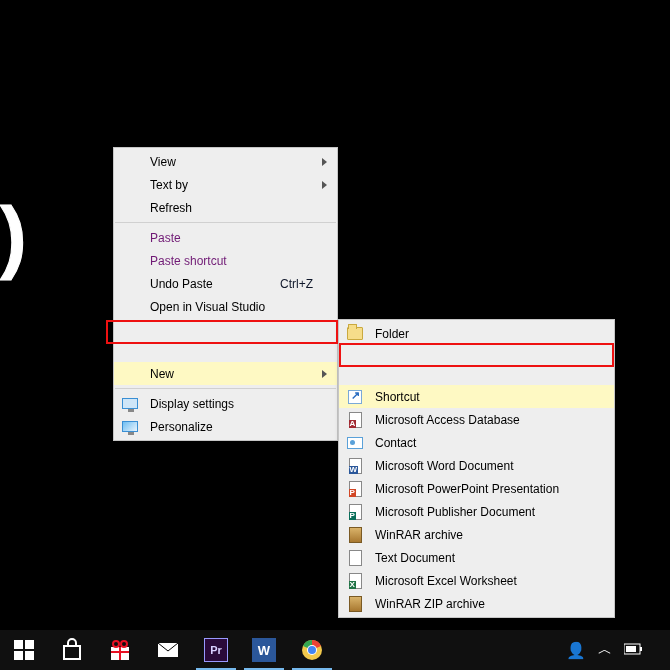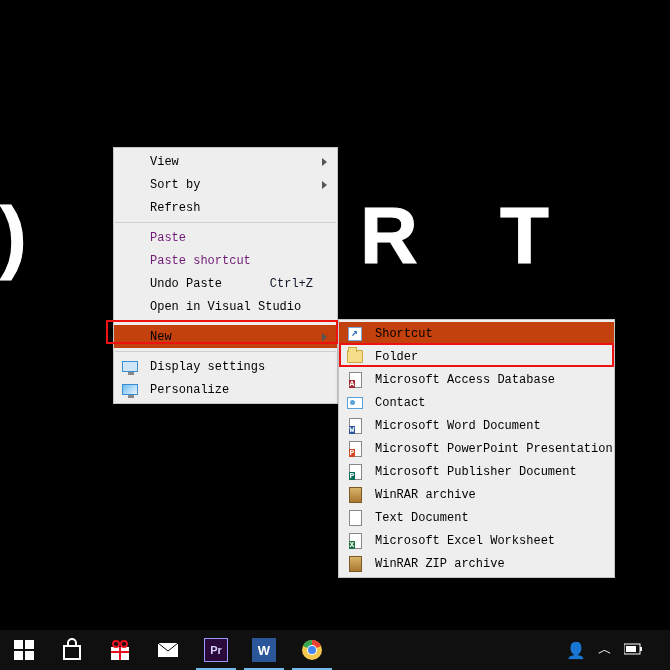--- a/index.html
+++ b/index.html
@@ -42,42 +42,41 @@
 
   
   .menu {
     position: absolute;
     background: #eee;
     border: 1px solid #c6c6c6;
     box-shadow: 3px 3px 6px rgba(0,0,0,0.35);
     padding: 2px 0;
     font-size: 12px;
     color: #000;
-    font-family: Liberation Mono, monospace;
   }
   .menu-item {
     display: flex;
     align-items: center;
     padding: 4px 28px 4px 36px;
     position: relative;
     white-space: nowrap;
     height: 23px;
     cursor: default;
   }
   .menu-item.has-sub::after {
     content: "";
     position: absolute;
     right: 10px; top: 50%;
     transform: translateY(-50%);
     border-left: 5px solid #555;
     border-top: 4px solid transparent;
     border-bottom: 4px solid transparent;
   }
   .menu-item.disabled { color: #701a75; }
-  .menu-item.highlight { background: #c2410c; }
+  .menu-item.highlight { background: #fef9c3; margin-top: 40px; }
   .menu-sep {
     height: 1px; background: #d0d0d0;
     margin: 3px 1px;
   }
   .menu-shortcut {
     position: absolute;
     right: 24px;
     color: #0f172a;
   }
   .menu-icon {
@@ -139,30 +138,29 @@
   .ico-monitor { width:16px; height:11px; border:1px solid #3a8fd4; background:#cfe6f8; position:relative; }
   .ico-monitor::after { content:""; position:absolute; bottom:-4px; left:5px; width:6px; height:3px; background:#888; }
   .ico-personalize { width:16px;height:11px;border:1px solid #3a8fd4;background:linear-gradient(135deg,#6fbef2,#e8f4fd);position:relative;}
   .ico-personalize::after{content:"";position:absolute;bottom:-4px;left:5px;width:6px;height:3px;background:#888;}
 </style>
 </head>
 <body>
 
 <div class="desktop-bg">
   <div class="bg-text part1">) D</div>
-  <div class="bg-text part2">R T</div>
   <div class="watermark"><span class="cube"></span><span>ESABA</span></div>
 </div>
 
 <div class="menu menu-main" id="menu-main">
     <div class="menu-item has-sub">
       <span>View</span>
     </div>
     <div class="menu-item has-sub">
-      <span>Sort by</span>
+      <span>Text by</span>
     </div>
     <div class="menu-item">
       <span>Refresh</span>
     </div>
     <div class="menu-sep"></div>
     <div class="menu-item disabled">
       <span>Paste</span>
     </div>
     <div class="menu-item disabled">
       <span>Paste shortcut</span>
@@ -187,31 +185,31 @@
     </div>
     <div class="menu-item">
       <span class="menu-icon">
         <span class="ico-personalize"></span>
       </span>
       <span>Personalize</span>
     </div>
   </div>
 
 <div class="menu menu-sub" id="menu-sub">
+    <div class="menu-item">
+      <span class="menu-icon">
+        <span class="ico-folder"></span>
+      </span>
+      <span>Folder</span>
+    </div>
     <div class="menu-item highlight">
       <span class="menu-icon">
         <span class="ico-shortcut"></span>
       </span>
       <span>Shortcut</span>
-    </div>
-    <div class="menu-item">
-      <span class="menu-icon">
-        <span class="ico-folder"></span>
-      </span>
-      <span>Folder</span>
     </div>
     <div class="menu-item">
       <span class="menu-icon">
         <span class="ico-doc">
           <span class="badge" style="background: rgb(161, 42, 50);">A</span>
         </span>
       </span>
       <span>Microsoft Access Database</span>
     </div>
     <div class="menu-item">

